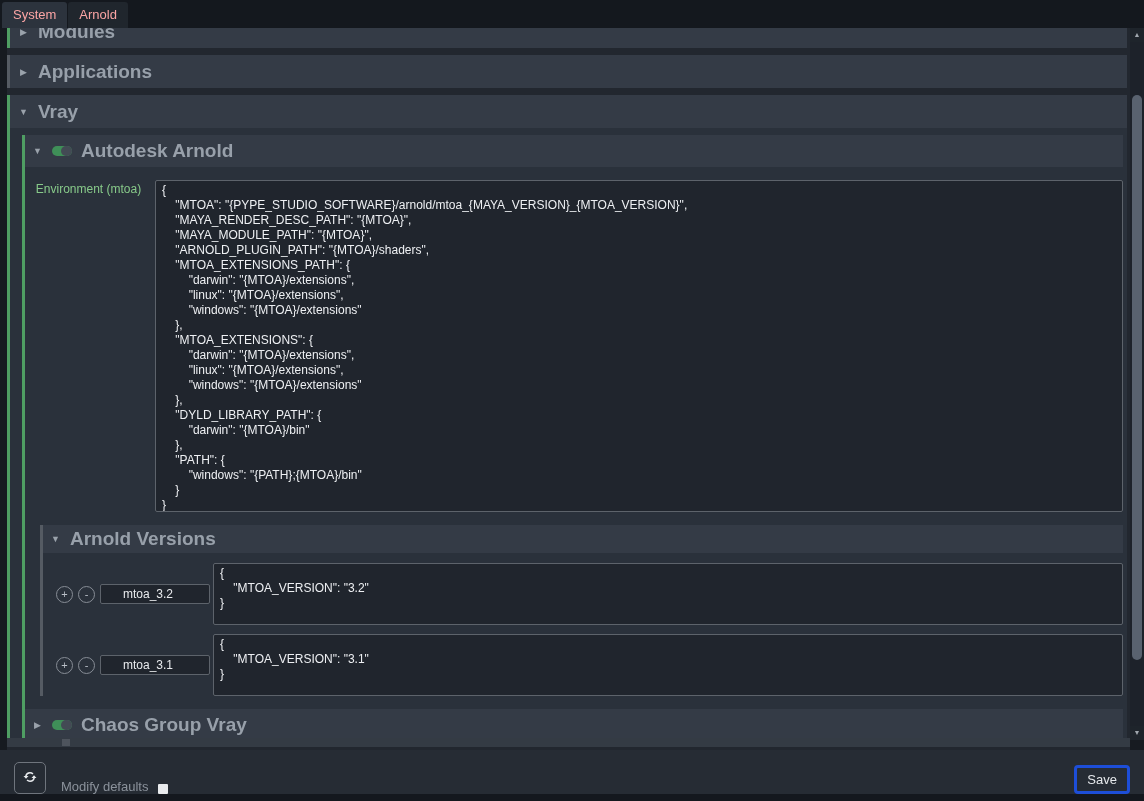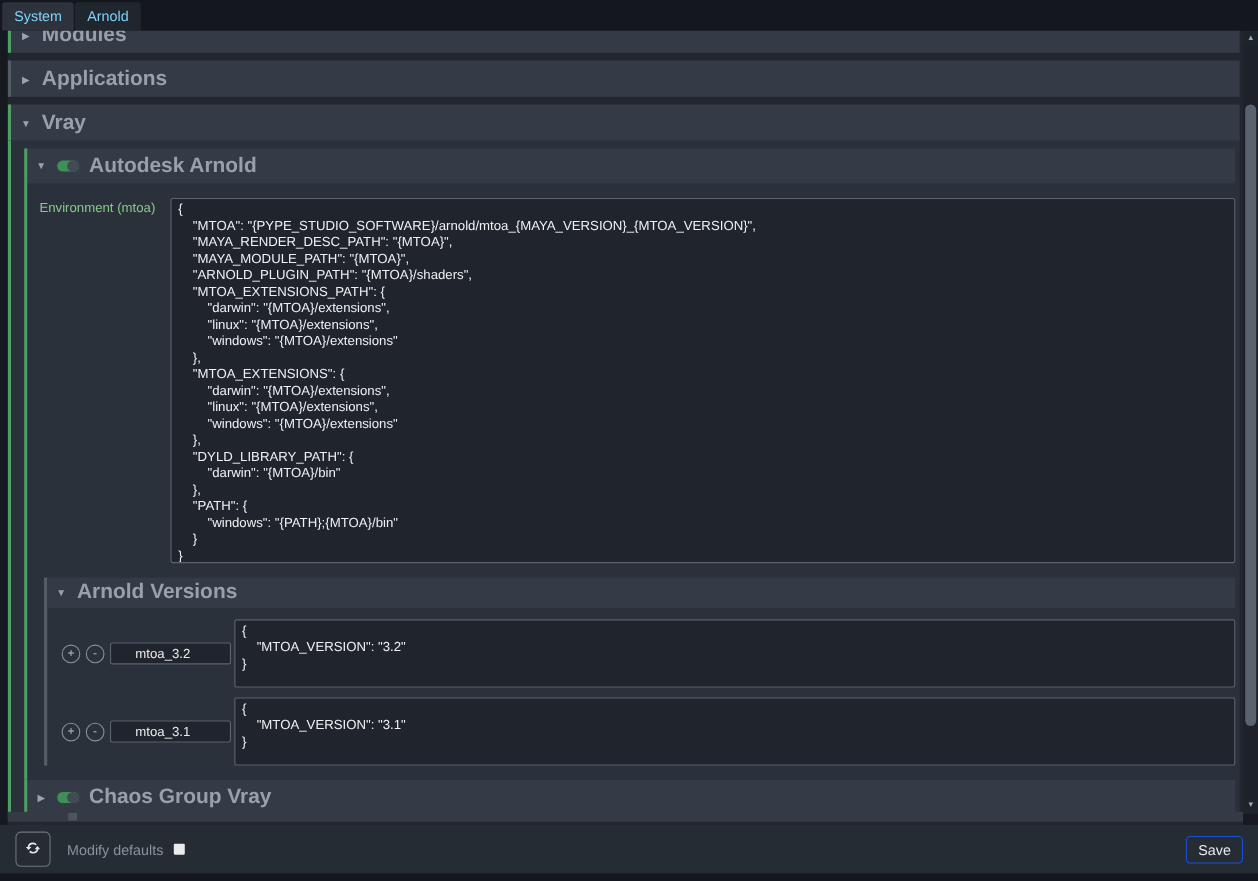--- a/index.html
+++ b/index.html
@@ -5,21 +5,21 @@
   * { box-sizing: border-box; margin: 0; padding: 0; }
   html,body { width:1144px; height:801px; overflow:hidden; }
   body {
     background:#14181e;
     font-family:"Liberation Sans", sans-serif;
     color:#cfd4d9;
   }
   
   .tabbar { height:28px; display:flex; align-items:flex-end; background:#14181e; padding-left:2px; }
   .tab {
-    font-size:13px; color:#7dd3fc; padding:5px 11px 6px; background:#20262d;
+    font-size:13px; color:#fca5a5; padding:5px 11px 6px; background:#20262d;
     border-radius:3px 3px 0 0; margin-right:1px; cursor:default;
   }
   .tab.active { background:#2c333d; }
   
   .main { display:flex; height:722px; background:#171b21; }
   .scroll-area {
     flex:1; overflow:hidden; position:relative;
     background:#22272f; border-left:7px solid #161a20;
   }
   .scroll-content { margin-top:-13px; }
@@ -74,29 +74,29 @@
   
   .hscroll { position:absolute; left:0; right:0; bottom:3px; height:9px; background:#343b44; }
   .hscroll .hthumb { position:absolute; left:55px; top:1px; width:8px; height:7px; background:#4e545d; }
   
   .vscroll { width:14px; background:#1e242b; display:flex; flex-direction:column; height:712px; }
   .vs-arrow { height:14px; text-align:center; font-size:7px; color:#a0a7ae; line-height:14px; cursor:pointer; }
   .vs-track { flex:1; position:relative; background:#1d222a; }
   .vs-thumb { position:absolute; top:53px; left:2px; width:10px; height:565px; background:#59626f; border-radius:5px; cursor:pointer; }
   
   .footer { height:51px; background:#14181e; }
-  .footer-inner { height:44px; background:#262c34; display:flex; align-items:center; padding:0 14px; }
+  .footer-inner { height:44px; background:#262c34; display:flex; align-items:flex-end; padding:0 14px; }
   .refresh-btn {
     width:32px; height:32px; border:1px solid #6f757d; border-radius:5px; background:transparent;
     display:flex; align-items:center; justify-content:center; cursor:pointer; padding:0;
   }
   .modify-label { margin-left:15px; font-size:13px; color:#8b929b; }
   .checkbox { width:10px; height:10px; background:#e9ebed; border-radius:1px; margin-left:10px; cursor:pointer; }
   .save-btn {
-    margin-left:auto; background:transparent; border:1px solid #1d4ed8; border-radius:4px;
+    margin-left:auto; background:transparent; border:3px solid #1d4ed8; border-radius:4px;
     color:#e6e9ec; font-size:13px; padding:4px 10px; cursor:pointer;
     font-family:"Liberation Sans", sans-serif;
   }
 </style>
 </head>
 <body>
 
 <div class="tabbar">
   <div class="tab active">System</div>
   <div class="tab">Arnold</div>

